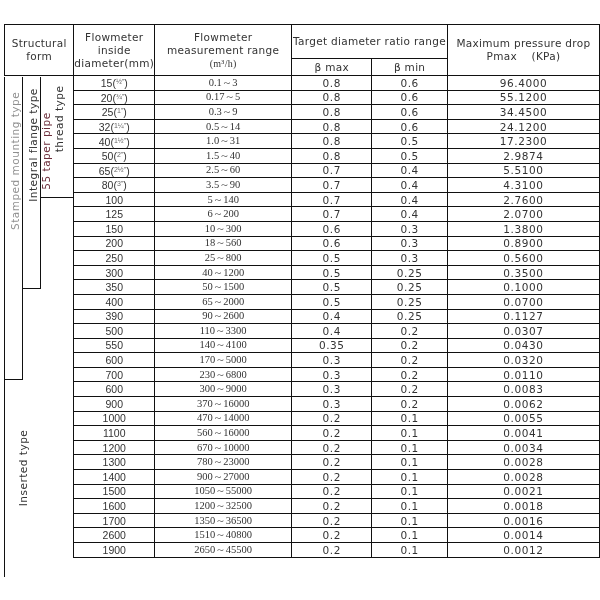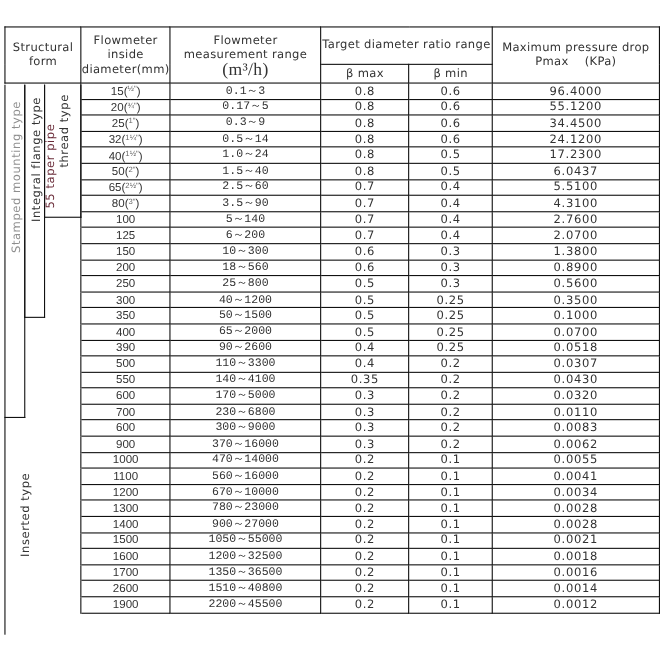--- a/index.html
+++ b/index.html
@@ -5,23 +5,23 @@
   html, body { margin: 0; padding: 0; background: #ffffff; }
   body { width: 600px; height: 600px; position: relative; overflow: hidden; font-family: "DejaVu Sans", sans-serif; color: #222; }
   
   .left-col { position: absolute; left: 4px; top: 77px; width: 70px; height: 500px; }
   .box { position: absolute; border: 1.5px solid #111; box-sizing: border-box; background: transparent; }
   .vlabel { position: absolute; transform: rotate(-90deg); transform-origin: center center; white-space: nowrap; font-size: 10.5px; letter-spacing: 0.5px; color: #333; text-align: center; }
 
   table.main { position: absolute; left: 4px; top: 24px; border-collapse: collapse; table-layout: fixed; }
   table.main td, table.main th { border: 1.5px solid #111; padding: 0; font-weight: normal; text-align: center; vertical-align: middle; }
   .hdr { font-size: 10.5px; line-height: 13px; color: #333; letter-spacing: 0.3px; }
-  .hdr-serif { font-family: "Liberation Serif", serif; font-size: 16px; }
+  .hdr-serif { font-family: "Liberation Serif", serif; font-size: 10px; }
   .row td { height: 13.6px; font-size: 10.5px; line-height: 12px; }
-  .cell-serif { font-family: Liberation Mono, monospace; font-size: 11px; color: #333; }
+  .cell-serif { font-family: Liberation Serif, serif; font-size: 11px; color: #333; }
   .cell-mono { font-family: "DejaVu Sans", sans-serif; font-size: 10px; color: #333; letter-spacing: 0.6px; }
   .dia { font-family: "Liberation Sans", sans-serif; font-size: 11px; color: #333; }
   .frac { font-size: 7px; vertical-align: 3px; color: #666; }
   .struct-blank { border-top: none !important; border-bottom: none !important; }
 </style>
 </head>
 <body>
 
 <table class="main">
   <colgroup>
@@ -89,32 +89,32 @@
         <td class="struct-blank" style="border-left: none; border-top: none; border-bottom: none;"></td>
         <td class="dia"><span>32</span><span>(</span><span class="frac">1¼"</span><span>)</span></td>
         <td class="cell-serif"><span>0.5～14</span></td>
         <td class="cell-mono"><span>0.8</span></td>
         <td class="cell-mono"><span>0.6</span></td>
         <td class="cell-mono"><span>24.1200</span></td>
       </tr>
       <tr class="row">
         <td class="struct-blank" style="border-left: none; border-top: none; border-bottom: none;"></td>
         <td class="dia"><span>40</span><span>(</span><span class="frac">1½"</span><span>)</span></td>
-        <td class="cell-serif"><span>1.0～24</span></td>
+        <td class="cell-serif"><span>1.0～31</span></td>
         <td class="cell-mono"><span>0.8</span></td>
         <td class="cell-mono"><span>0.5</span></td>
         <td class="cell-mono"><span>17.2300</span></td>
       </tr>
       <tr class="row">
         <td class="struct-blank" style="border-left: none; border-top: none; border-bottom: none;"></td>
         <td class="dia"><span>50</span><span>(</span><span class="frac">2"</span><span>)</span></td>
         <td class="cell-serif"><span>1.5～40</span></td>
         <td class="cell-mono"><span>0.8</span></td>
         <td class="cell-mono"><span>0.5</span></td>
-        <td class="cell-mono"><span>6.0437</span></td>
+        <td class="cell-mono"><span>2.9874</span></td>
       </tr>
       <tr class="row">
         <td class="struct-blank" style="border-left: none; border-top: none; border-bottom: none;"></td>
         <td class="dia"><span>65</span><span>(</span><span class="frac">2½"</span><span>)</span></td>
         <td class="cell-serif"><span>2.5～60</span></td>
         <td class="cell-mono"><span>0.7</span></td>
         <td class="cell-mono"><span>0.4</span></td>
         <td class="cell-mono"><span>5.5100</span></td>
       </tr>
       <tr class="row">
@@ -188,21 +188,21 @@
         <td class="cell-mono"><span>0.5</span></td>
         <td class="cell-mono"><span>0.25</span></td>
         <td class="cell-mono"><span>0.0700</span></td>
       </tr>
       <tr class="row">
         <td class="struct-blank" style="border-left: none; border-top: none; border-bottom: none;"></td>
         <td class="dia"><span>390</span></td>
         <td class="cell-serif"><span>90～2600</span></td>
         <td class="cell-mono"><span>0.4</span></td>
         <td class="cell-mono"><span>0.25</span></td>
-        <td class="cell-mono"><span>0.0518</span></td>
+        <td class="cell-mono"><span>0.1127</span></td>
       </tr>
       <tr class="row">
         <td class="struct-blank" style="border-left: none; border-top: none; border-bottom: none;"></td>
         <td class="dia"><span>500</span></td>
         <td class="cell-serif"><span>110～3300</span></td>
         <td class="cell-mono"><span>0.4</span></td>
         <td class="cell-mono"><span>0.2</span></td>
         <td class="cell-mono"><span>0.0307</span></td>
       </tr>
       <tr class="row">
@@ -313,21 +313,21 @@
         <td class="struct-blank" style="border-left: none; border-top: none; border-bottom: none;"></td>
         <td class="dia"><span>2600</span></td>
         <td class="cell-serif"><span>1510～40800</span></td>
         <td class="cell-mono"><span>0.2</span></td>
         <td class="cell-mono"><span>0.1</span></td>
         <td class="cell-mono"><span>0.0014</span></td>
       </tr>
       <tr class="row">
         <td class="struct-blank" style="border-left: none; border-top: none; border-bottom: none;"></td>
         <td class="dia"><span>1900</span></td>
-        <td class="cell-serif"><span>2200～45500</span></td>
+        <td class="cell-serif"><span>2650～45500</span></td>
         <td class="cell-mono"><span>0.2</span></td>
         <td class="cell-mono"><span>0.1</span></td>
         <td class="cell-mono"><span>0.0012</span></td>
       </tr>
     </tbody>
 </table>
 
 <div class="left-col">
 
   <div class="box" style="left:0; top:0; width:19px; height:303px; border-top:none;">

